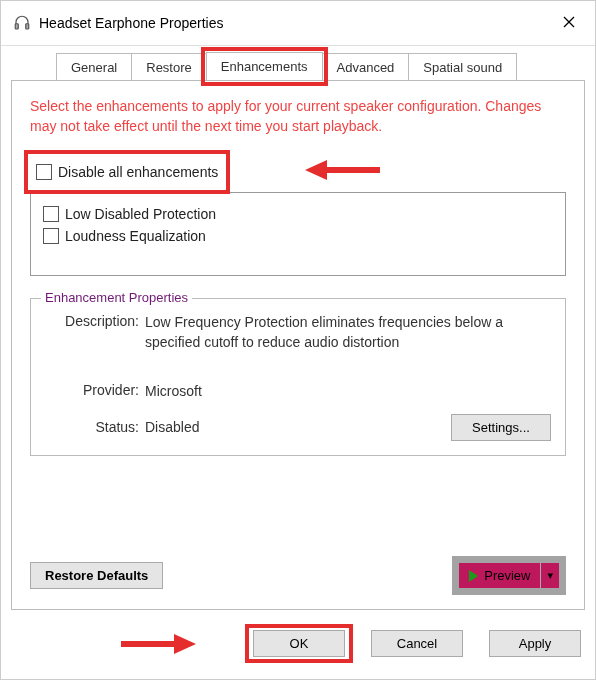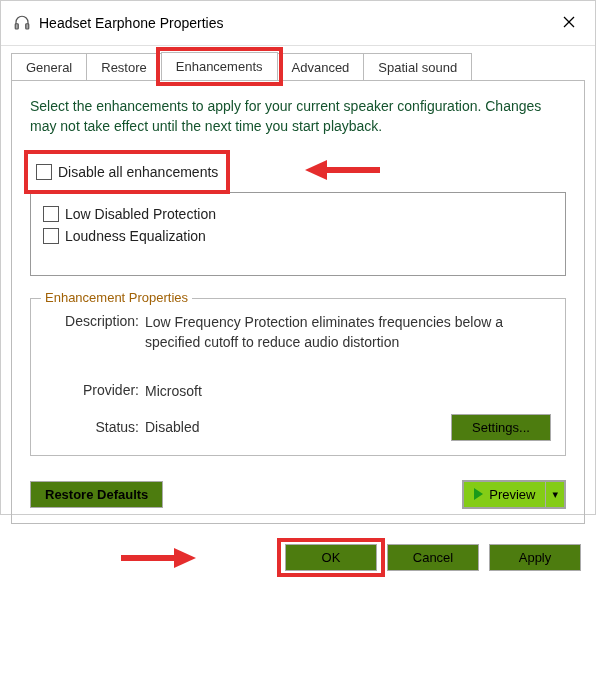--- a/index.html
+++ b/index.html
@@ -6,21 +6,21 @@
     body {
       font-family: 'Segoe UI', Tahoma, sans-serif;
       font-size: 13px;
       background: #fff;
       width: 596px;
       height: 680px;
       overflow: hidden;
     }
     .dialog {
       width: 596px;
-      height: 515px;
+      height: 680px;
       background: #fff;
       border: 1px solid #ccc;
       display: flex;
       flex-direction: column;
     }
     .titlebar {
       display: flex;
       align-items: center;
       padding: 8px 10px 8px 12px;
       border-bottom: 1px solid #e0e0e0;
@@ -31,20 +31,21 @@
     }
     .titlebar .title { flex: 1; font-size: 14px; color: #000; }
     .close-btn {
       width: 32px; height: 28px; display: flex; align-items: center; justify-content: center;
       font-size: 14px; background: transparent; border: none; cursor: pointer;
     }
     .tab-strip {
       display: flex;
       padding: 6px 10px 0 10px;
       position: relative;
+      margin-left: 45px;
     }
     .tab {
       padding: 6px 14px 6px 14px;
       border: 1px solid #bbb;
       border-bottom: none;
       background: #fff;
       font-size: 13px;
       color: #333;
       cursor: pointer;
       position: relative;
@@ -70,21 +71,21 @@
     }
     .tab-content {
       flex: 1;
       border: 1px solid #bbb;
       margin: 0 10px 10px 10px;
       padding: 16px 18px 14px 18px;
       display: flex;
       flex-direction: column;
       position: relative;
     }
-    .desc-text { color: #14532d; font-size: 14px; line-height: 1.4; margin-bottom: 18px; }
+    .desc-text { color: #ef4444; font-size: 14px; line-height: 1.4; margin-bottom: 18px; }
     .checkbox-row {
       display: flex; align-items: center; gap: 6px;
       padding: 4px 0;
       text-align: center;
     }
     .checkbox {
       width: 16px; height: 16px; border: 1px solid #555; background: #fff;
       display: inline-block; flex-shrink: 0;
     }
     .checkbox-label { font-size: 14px; color: #222; }
@@ -105,56 +106,56 @@
       padding: 14px 14px 14px 14px;
       position: relative;
       margin-bottom: 18px;
     }
     .fieldset-legend {
       position: absolute;
       top: -9px; left: 10px;
       background: #fff;
       padding: 0 4px;
       font-size: 13px;
-      color: #a16207;
+      color: #701a75;
     }
     .prop-row {
       display: flex;
       margin-bottom: 12px;
       font-size: 14px;
       color: #333;
     }
     .prop-label {
       width: 100px;
       text-align: right;
       padding-right: 6px;
     }
     .prop-value {
       flex: 1;
       line-height: 1.4;
     }
     .win-btn {
-      background: #4d7c0f;
+      background: #e5e5e5;
       border: 1px solid #aaa;
       padding: 5px 14px;
       font-size: 13px;
       font-family: inherit;
       cursor: pointer;
       min-width: 80px;
     }
     .bottom-inner {
       display: flex; align-items: center;
       margin-top: auto;
       padding-top: 6px;
     }
     .bottom-inner .spacer { flex: 1; }
     .preview-group {
       display: flex; align-items: stretch;
-      border: 2px solid #a3a3a3;
-      background: #84cc16;
+      border: 7px solid #a3a3a3;
+      background: #be185d;
     }
     .preview-main {
       display: flex; align-items: center; gap: 6px;
       padding: 5px 10px;
       border-right: 1px solid #aaa;
       cursor: pointer;
     }
     .preview-arrow {
       padding: 5px 6px;
       cursor: pointer;
@@ -164,22 +165,22 @@
     .play-icon {
       width: 0; height: 0;
       border-left: 9px solid #1a9a1a;
       border-top: 6px solid transparent;
       border-bottom: 6px solid transparent;
     }
     .dialog-buttons {
       display: flex;
       justify-content: flex-end;
       align-items: center;
-      padding: 10px 14px 14px 14px;
-      gap: 10px;
+      padding: 10px 14px 22px 14px;
+      gap: 26px;
       position: relative;
     }
     .dialog-buttons .win-btn { min-width: 92px; }
     .red-arrow {
       position: absolute;
       pointer-events: none;
     }
     .arrow-right {
       width: 80px; height: 20px;
     }

